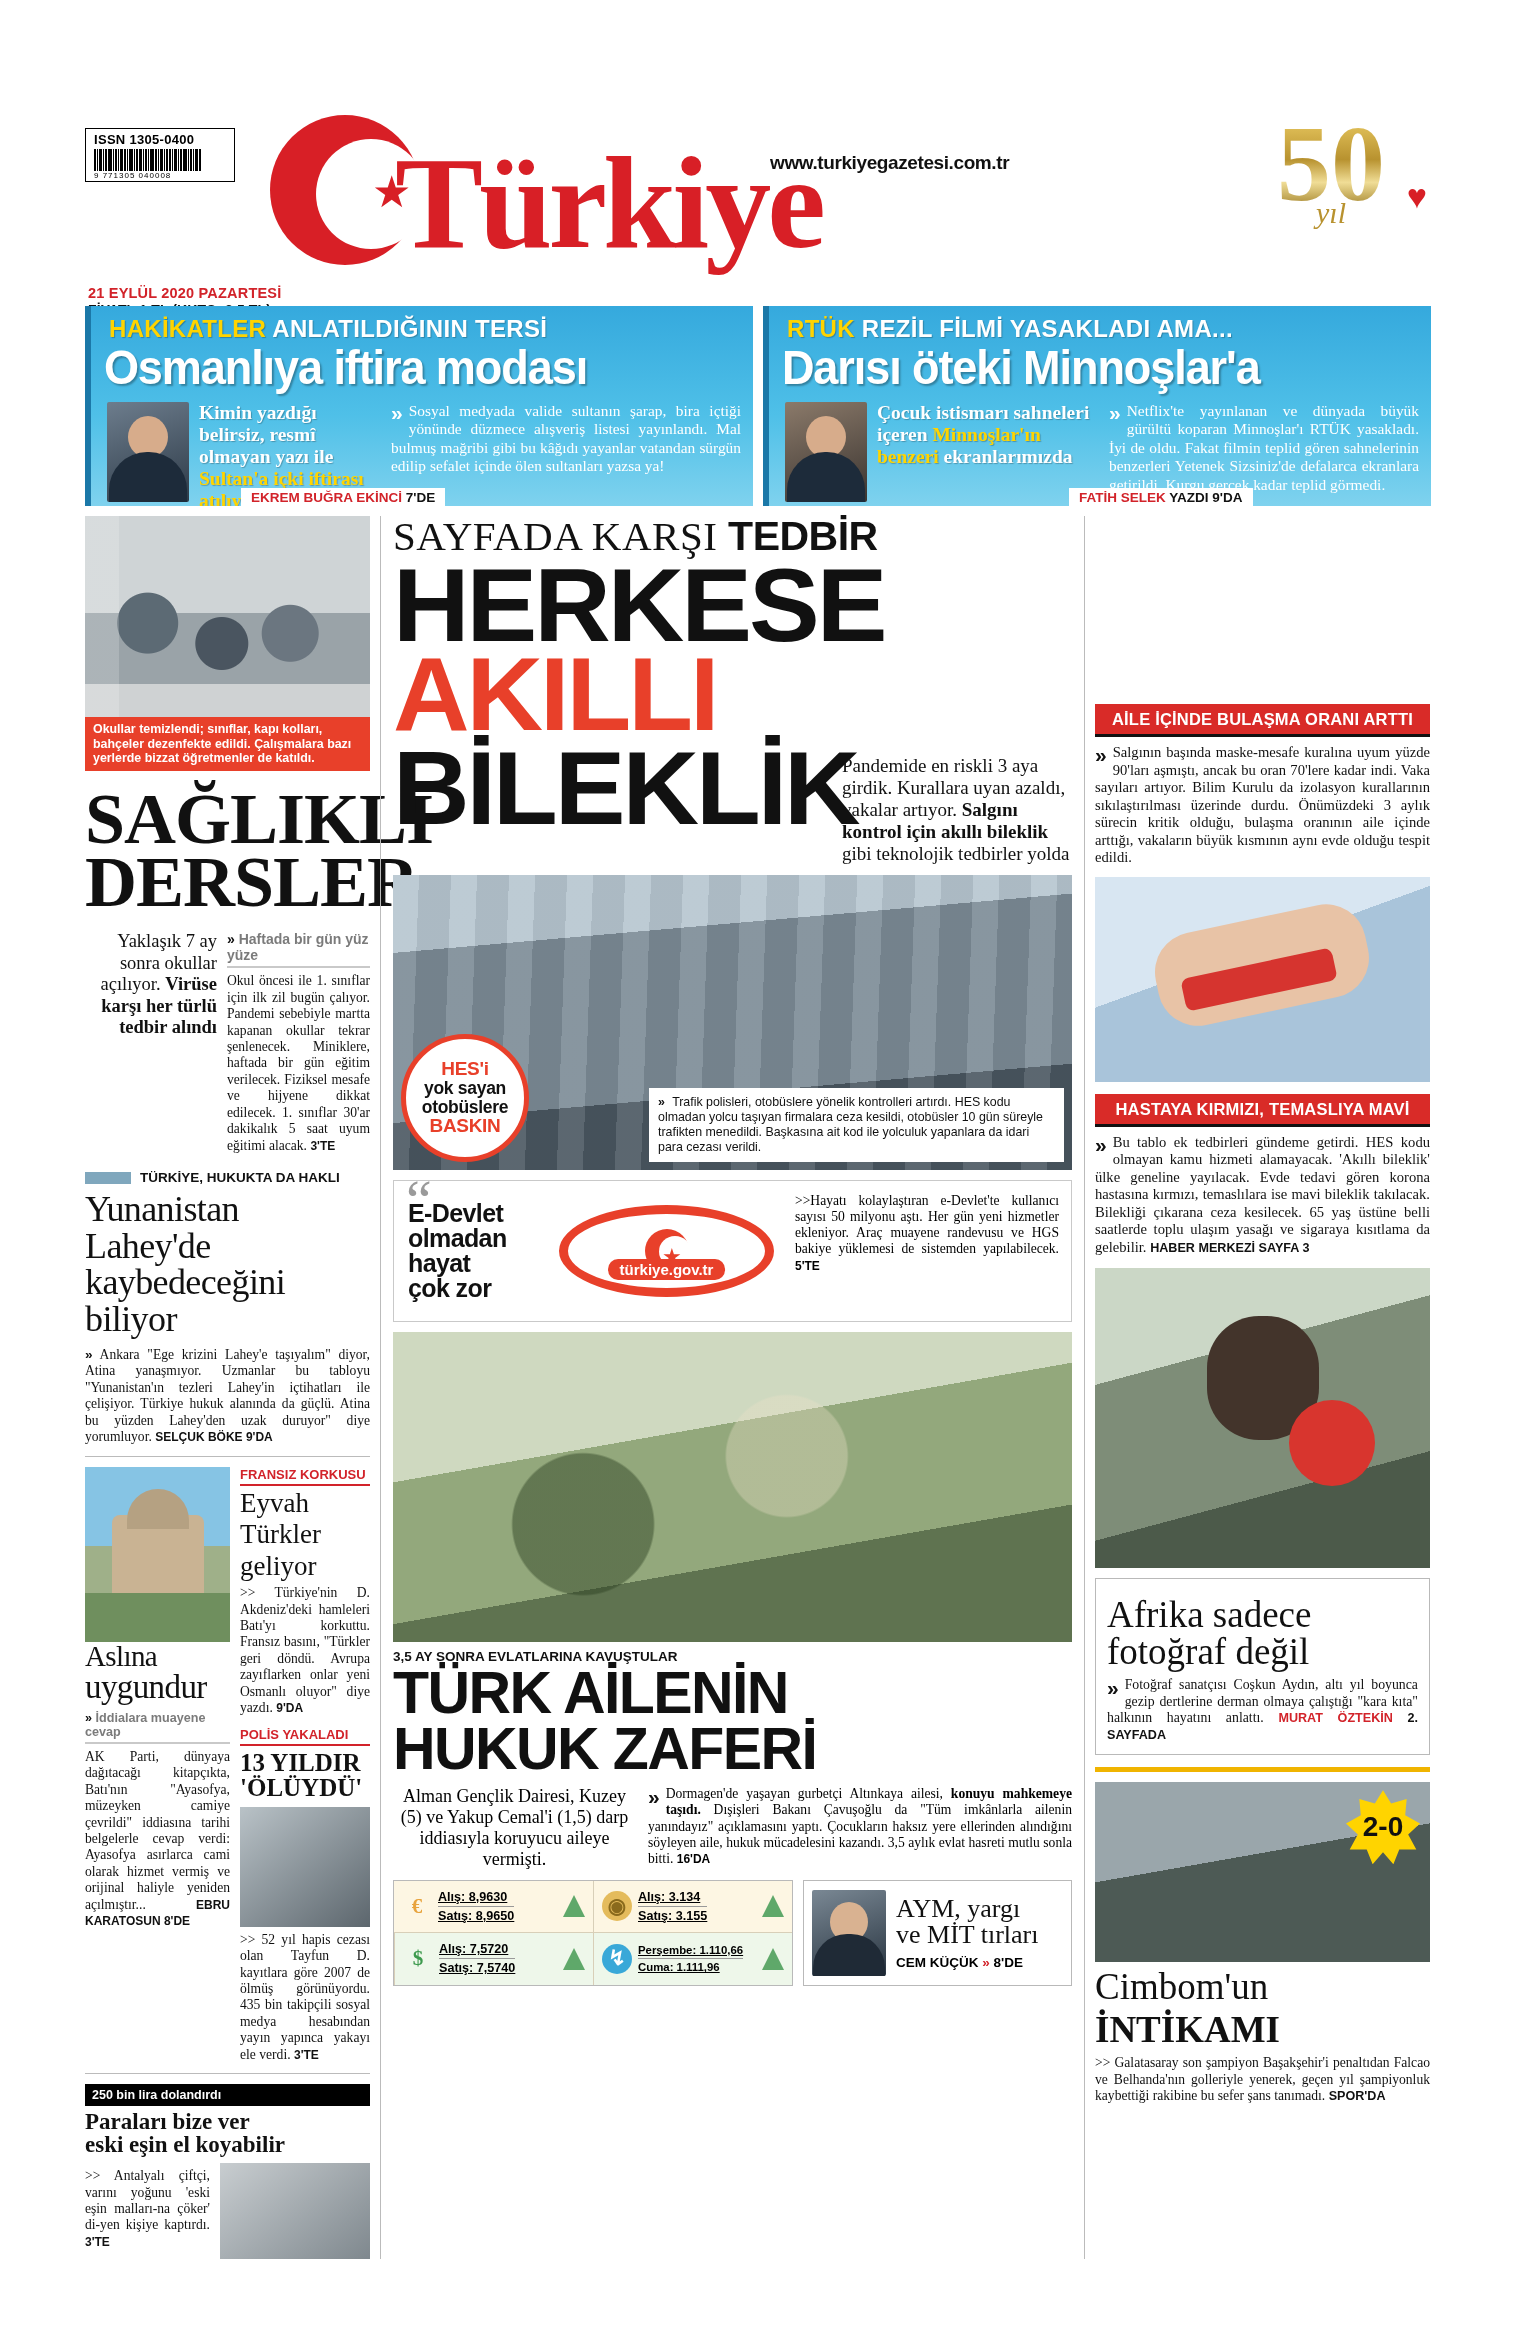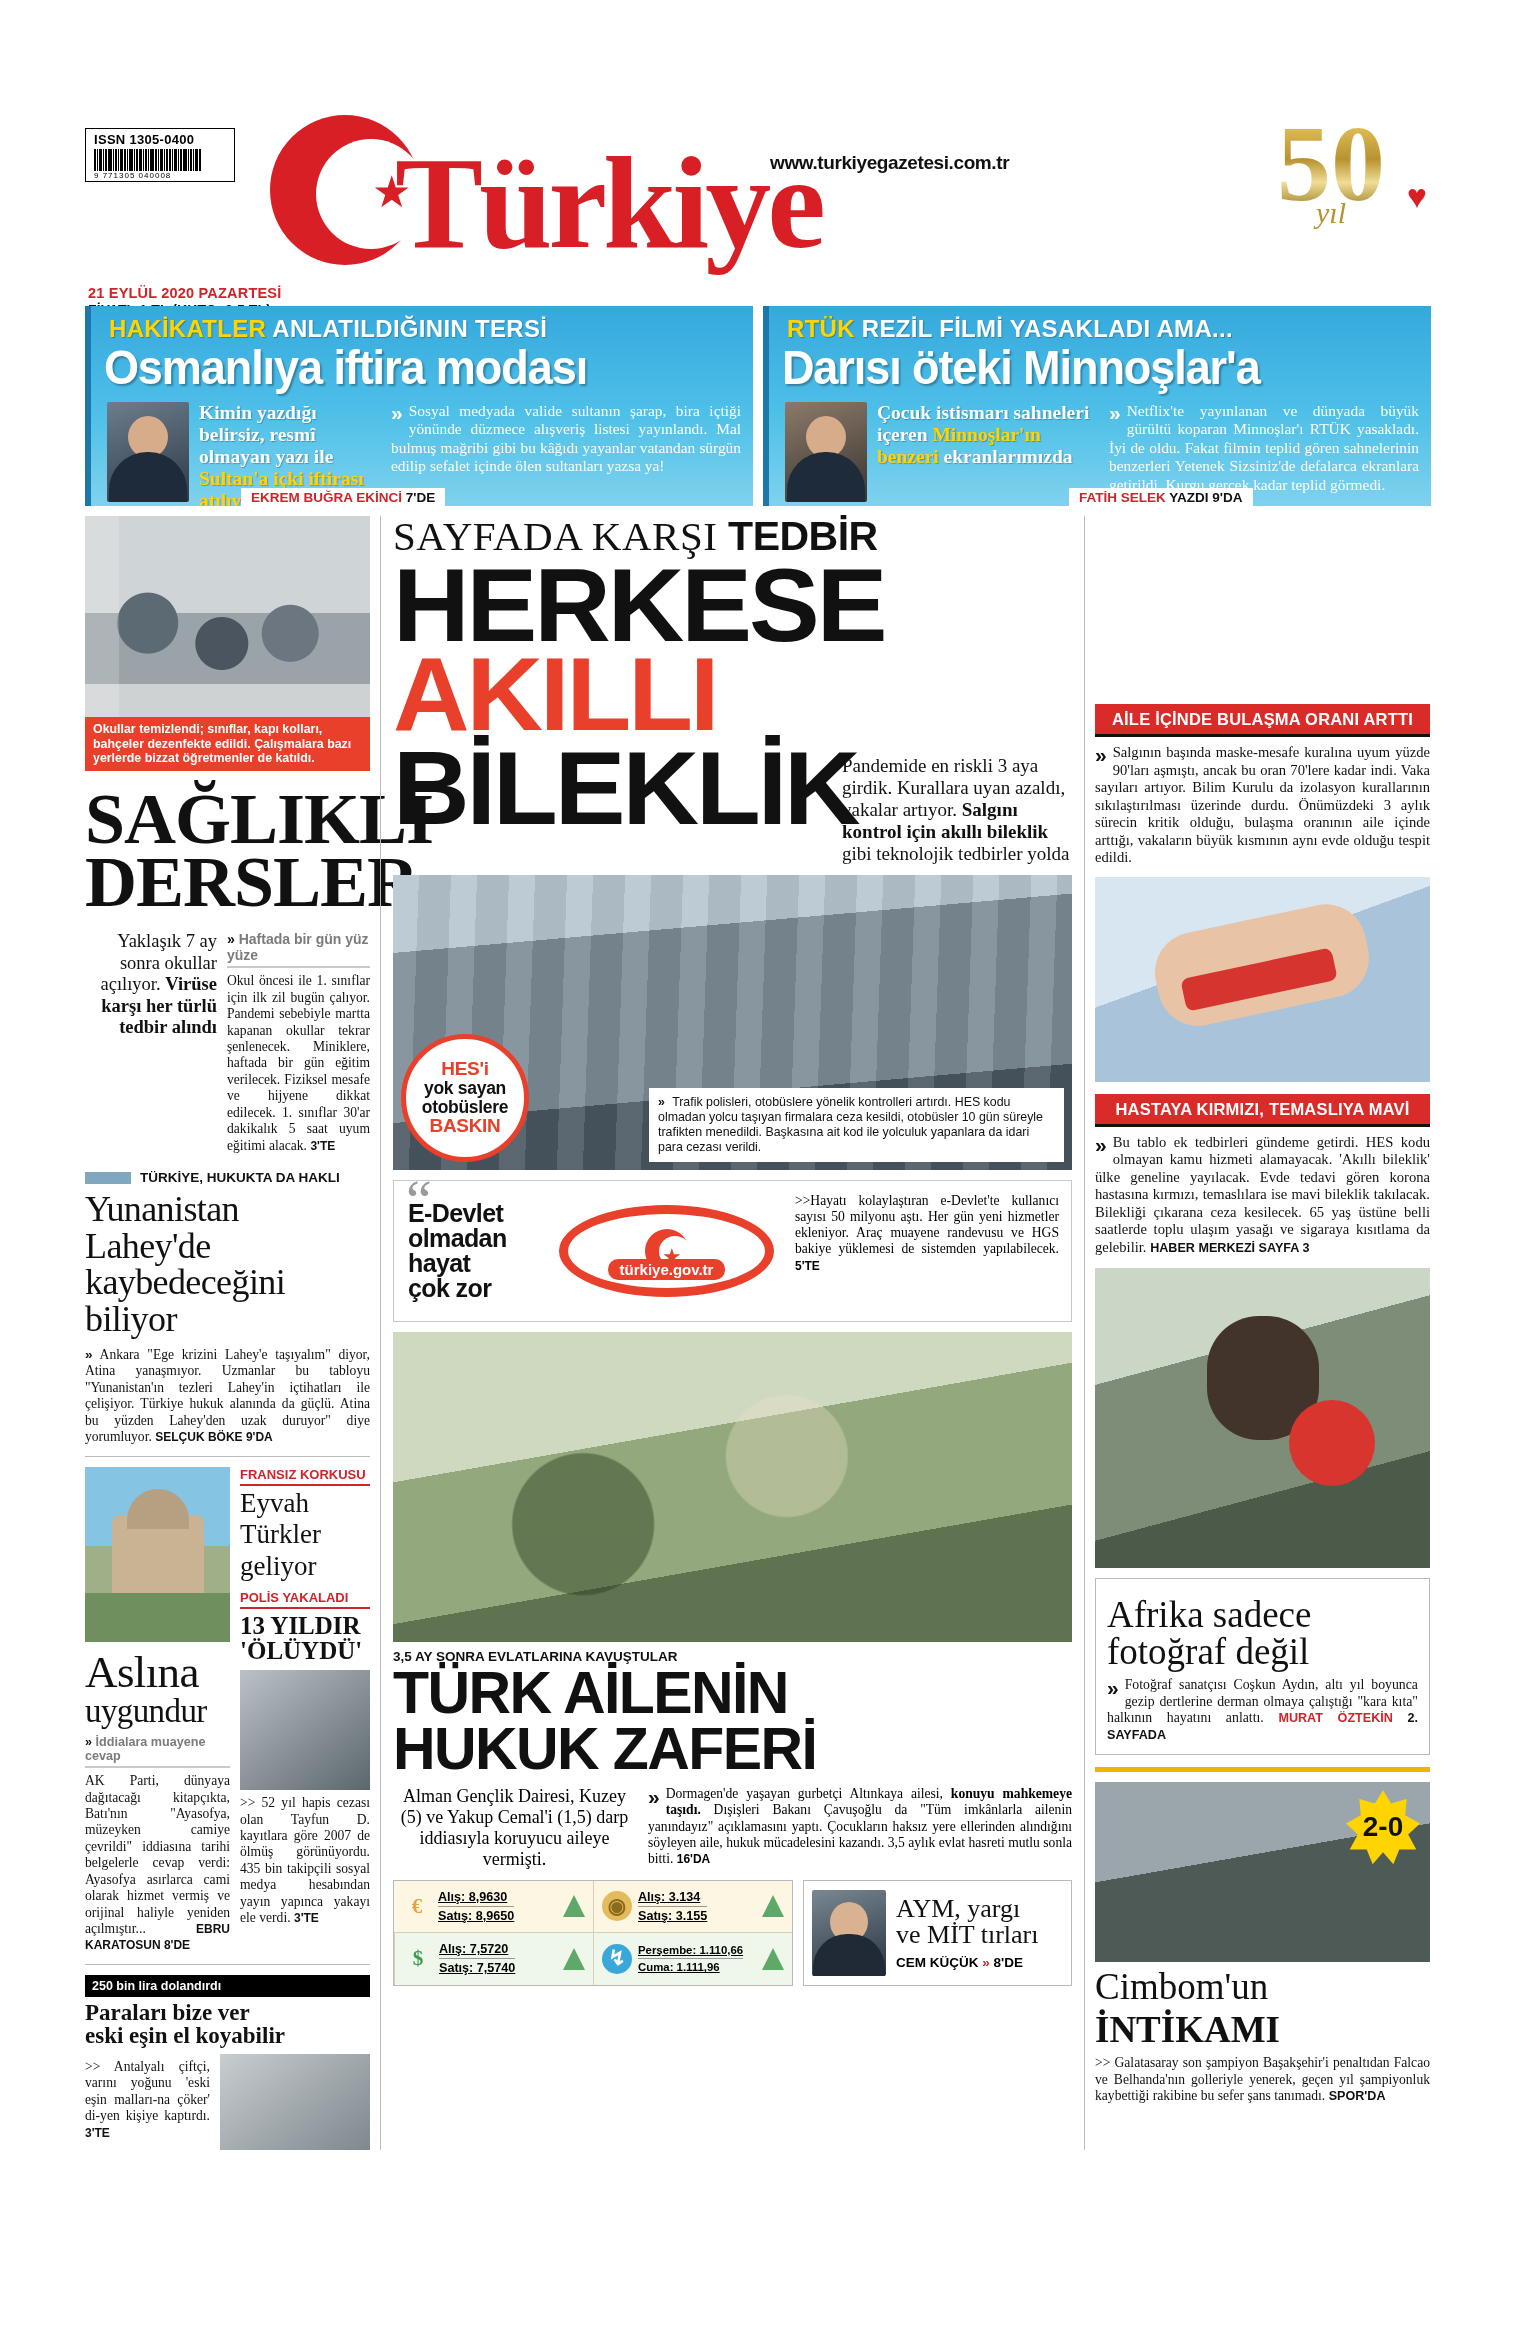--- a/index.html
+++ b/index.html
@@ -453,36 +453,39 @@
       <div class="body-sm" style="margin-top:9px">
         <span class="ch" style="font-family:'Liberation Sans',sans-serif;font-weight:700">»</span>
         <span>Ankara "Ege krizini Lahey'e taşıyalım" diyor, Atina yanaşmıyor. Uzmanlar bu tabloyu "Yunanistan'ın tezleri Lahey'in içtihatları ile çelişiyor. Türkiye hukuk alanında da güçlü. Atina bu yüzden Lahey'den uzak duruyor" diye yorumluyor. </span><b class="pg">SELÇUK BÖKE 9'DA</b>
       </div>
 
       <div class="divider"></div>
 
       <div class="lb-grid">
         <div class="lb-left">
           <div class="photo ph-mosque"></div>
-          <div class="headline-lg" style="font-size:45px;margin-top:8px">Aslına</div>
+          <div class="headline-lg" style="font-size:29px;">Aslına</div>
           <div class="headline-lg" style="font-size:33px">uygundur</div>
           <div class="sub-rule" style="margin-top:6px;font-size:12.6px">
             <span class="ch">»</span>
             <span>İddialara muayene cevap</span>
           </div>
           <div class="body-sm">
             <span>AK Parti, dünyaya dağıtacağı kitapçıkta, Batı'nın "Ayasofya, müzeyken camiye çevrildi" iddiasına tarihi belgelerle cevap verdi: Ayasofya asırlarca cami olarak hizmet vermiş ve orijinal haliyle yeniden açılmıştır... </span><b class="pg">EBRU KARATOSUN 8'DE</b>
           </div>
         </div>
 
         <div class="lb-right">
           <div class="kicker-red">FRANSIZ KORKUSU</div>
           <div class="headline-md">Eyvah</div>
           <div class="headline-md">Türkler</div>
           <div class="headline-md">geliyor</div>
+          <div class="body-sm">
+            <span>&gt;&gt; Türkiye'nin D. Akdeniz'deki hamleleri Batı'yı korkuttu. Fransız basını, "Türkler geri döndü. Avrupa zayıflarken onlar yeni Osmanlı oluyor" diye yazdı. </span><b class="pg">9'DA</b>
+          </div>
 
           <div class="kicker-red" style="margin-top:10px">POLİS YAKALADI</div>
           <div class="headline-sm" style="margin-top:4px">13 YILDIR</div>
           <div class="headline-sm">'ÖLÜYDÜ'</div>
           <div class="photo ph-mini ph-police" style="margin-top:7px"></div>
           <div class="body-sm">
             <span>&gt;&gt; 52 yıl hapis cezası olan Tayfun D. kayıtlara göre 2007 de ölmüş görünüyordu. 435 bin takipçili sosyal medya hesabından yayın yapınca yakayı ele verdi. </span><b class="pg">3'TE</b>
           </div>
         </div>
       </div>

